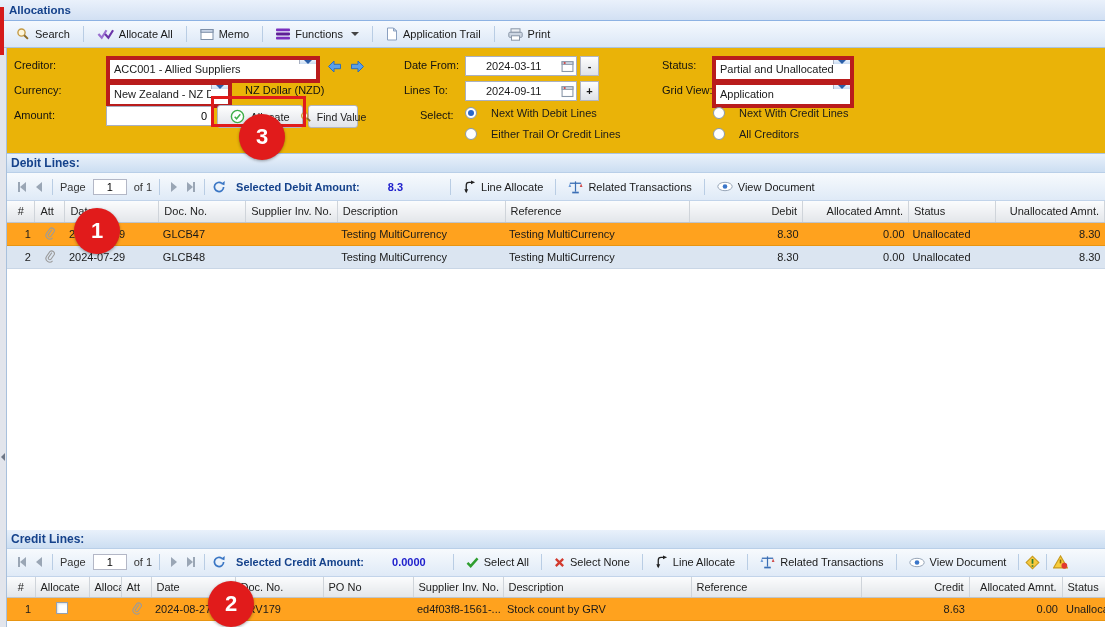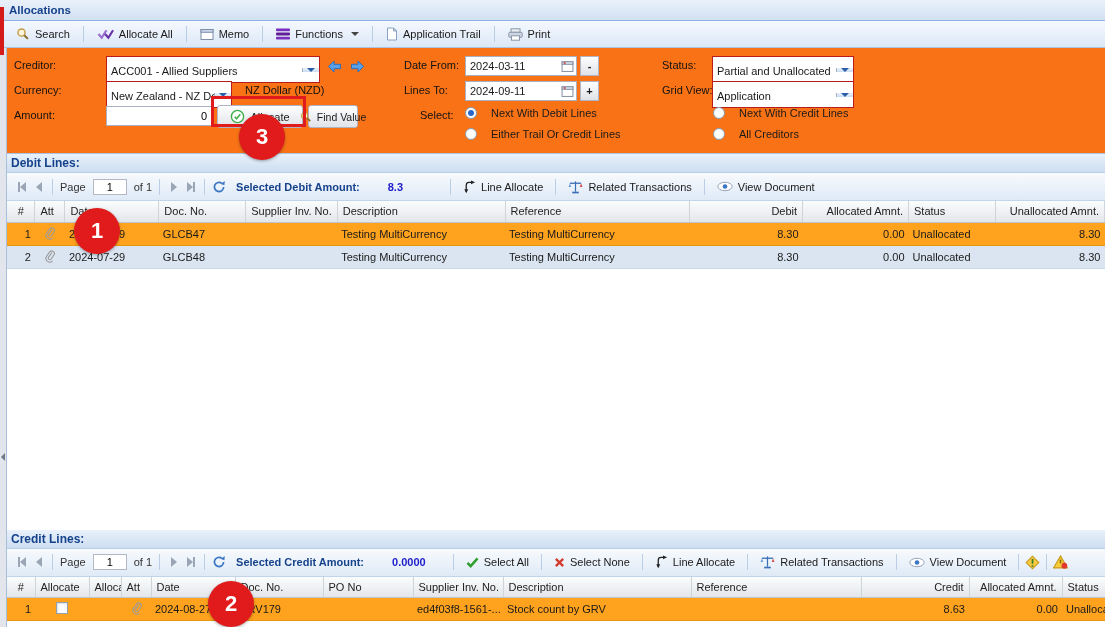--- a/index.html
+++ b/index.html
@@ -21,32 +21,32 @@
   
   .main{flex:1;display:flex;flex-direction:column;margin-left:7px;min-height:0}
 
   
   .splitter{position:absolute;left:0;top:48px;bottom:0;width:7px;background:#e2e5ec;
             border-right:1px solid #a8c0dc;z-index:5}
   .splitter .sp-arrow{position:absolute;top:405px;left:1px;width:0;height:0;
             border-top:4px solid transparent;border-bottom:4px solid transparent;border-right:4px solid #6f7887}
 
   
-  .filters{height:106px;flex:none;background:#f97316;border-bottom:1px solid #aac4e2;position:relative}
+  .filters{height:106px;flex:none;background:#eab308;border-bottom:1px solid #aac4e2;position:relative}
   .flabel{position:absolute;white-space:nowrap;color:#111}
-  .combo{position:absolute;height:27px;background:#fff;border:1px solid #b91c1c;display:flex;align-items:center}
+  .combo{position:absolute;height:27px;background:#fff;border:4px solid #b91c1c;display:flex;align-items:flex-start}
   .combo .val{flex:1;padding:3px 4px 0 4px;overflow:hidden;white-space:nowrap}
   .combo .cbtn{width:17px;flex:none;background:linear-gradient(#eaf2fc,#cadcf2);border-left:1px solid #a9b0c2;
                display:flex;align-items:center;justify-content:center}
   .combo .cbtn i{width:0;height:0;border-left:4px solid transparent;border-right:4px solid transparent;border-top:4px solid #2a5ea8}
   .tinput{position:absolute;height:20px;border:1px solid #a9b0c2;background:#fff;font:11px "Liberation Sans",sans-serif;padding:0 4px}
   .btn{position:absolute;background:linear-gradient(#fefefe,#e0e3e9);border:1px solid #b1b5c3;border-radius:3px;
        display:flex;align-items:center;justify-content:center;gap:5px;white-space:nowrap}
   .datef{position:absolute;height:20px;background:#fff;border:1px solid #a9b0c2;display:flex;align-items:center}
-  .datef .val{flex:1;padding:0 4px;white-space:nowrap}
+  .datef .val{flex:1;padding:0 20px;white-space:nowrap}
   .dbtn{position:absolute;width:19px;height:20px;background:linear-gradient(#fefefe,#dfe2e8);
         border:1px solid #b1b5c3;display:flex;align-items:center;justify-content:center;font-weight:bold}
   .radio-item{position:absolute;display:flex;align-items:center;gap:14px;white-space:nowrap}
   .radio{width:12px;height:12px;border-radius:50%;border:1px solid #8a99ad;background:#fff;flex:none}
   .radio.on{position:relative}
   .radio.on::after{content:"";position:absolute;left:2px;top:2px;width:6px;height:6px;border-radius:50%;background:#2a66c8}
   .arrowbtn{position:absolute;width:18px;height:18px;display:flex;align-items:center;justify-content:center}
 
   
   .sec-head{height:19px;flex:none;background:linear-gradient(#e9f1fb,#ccdef2);border-bottom:1px solid #b9cfe8;

